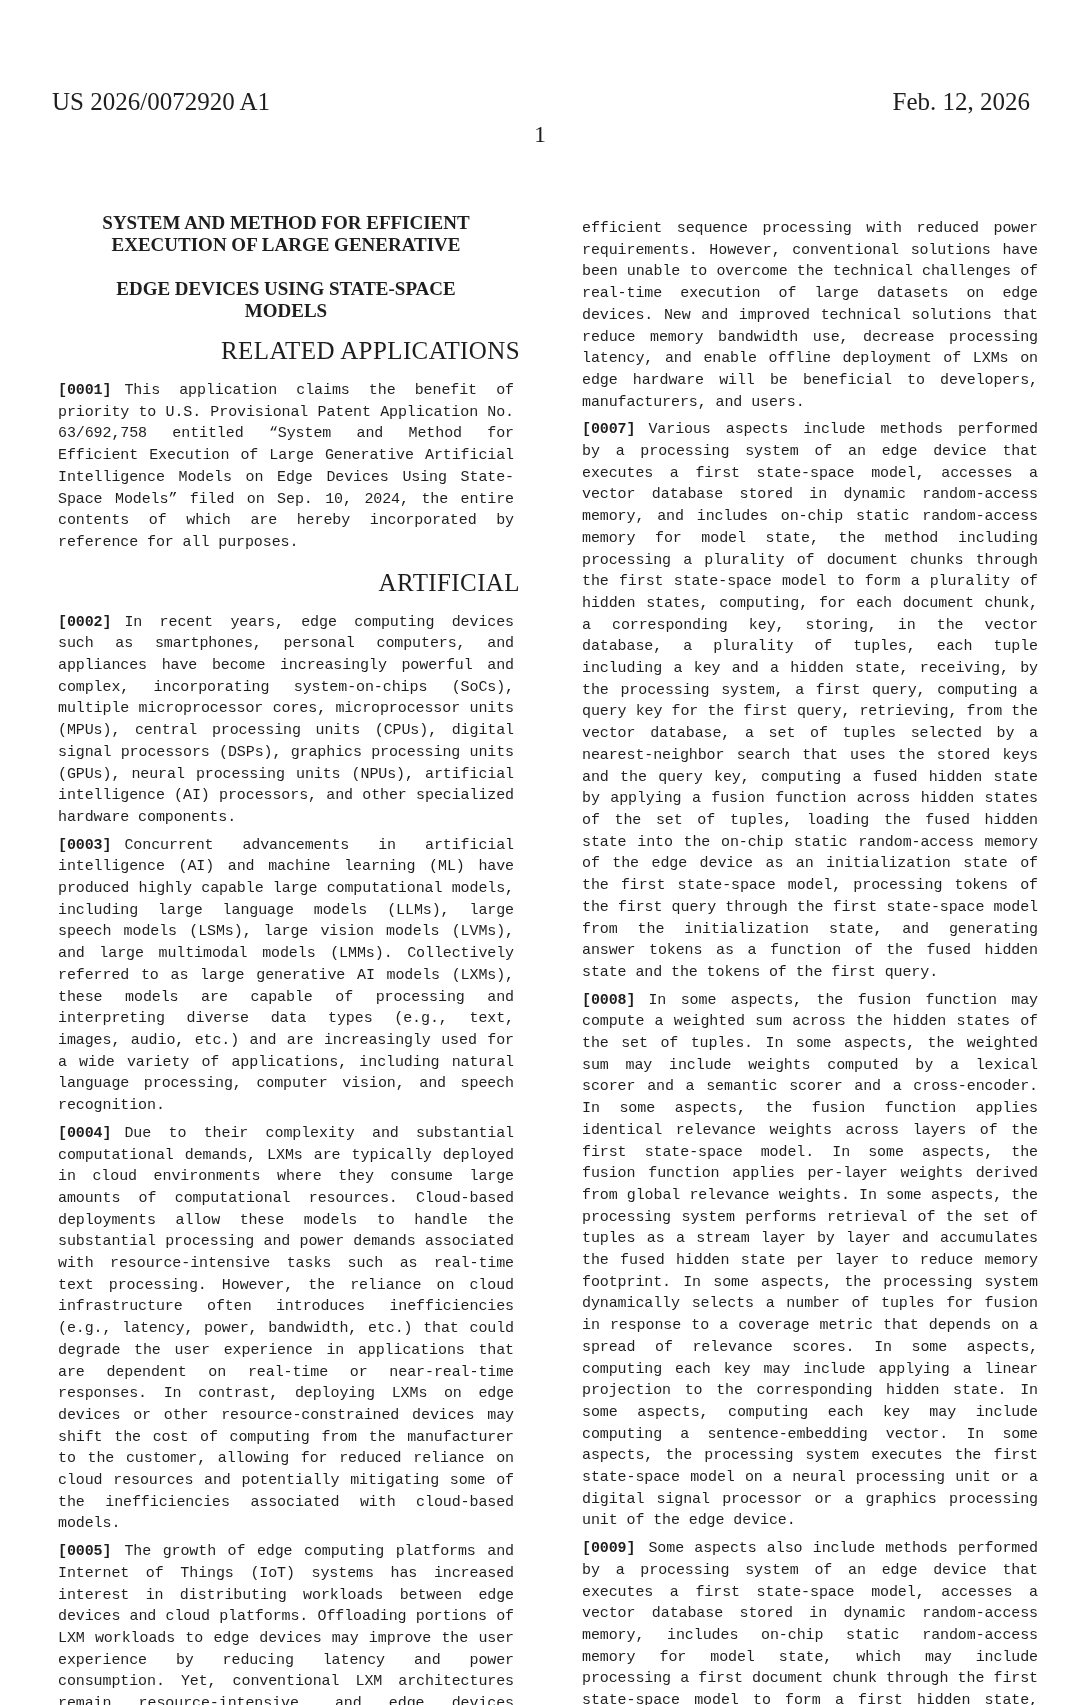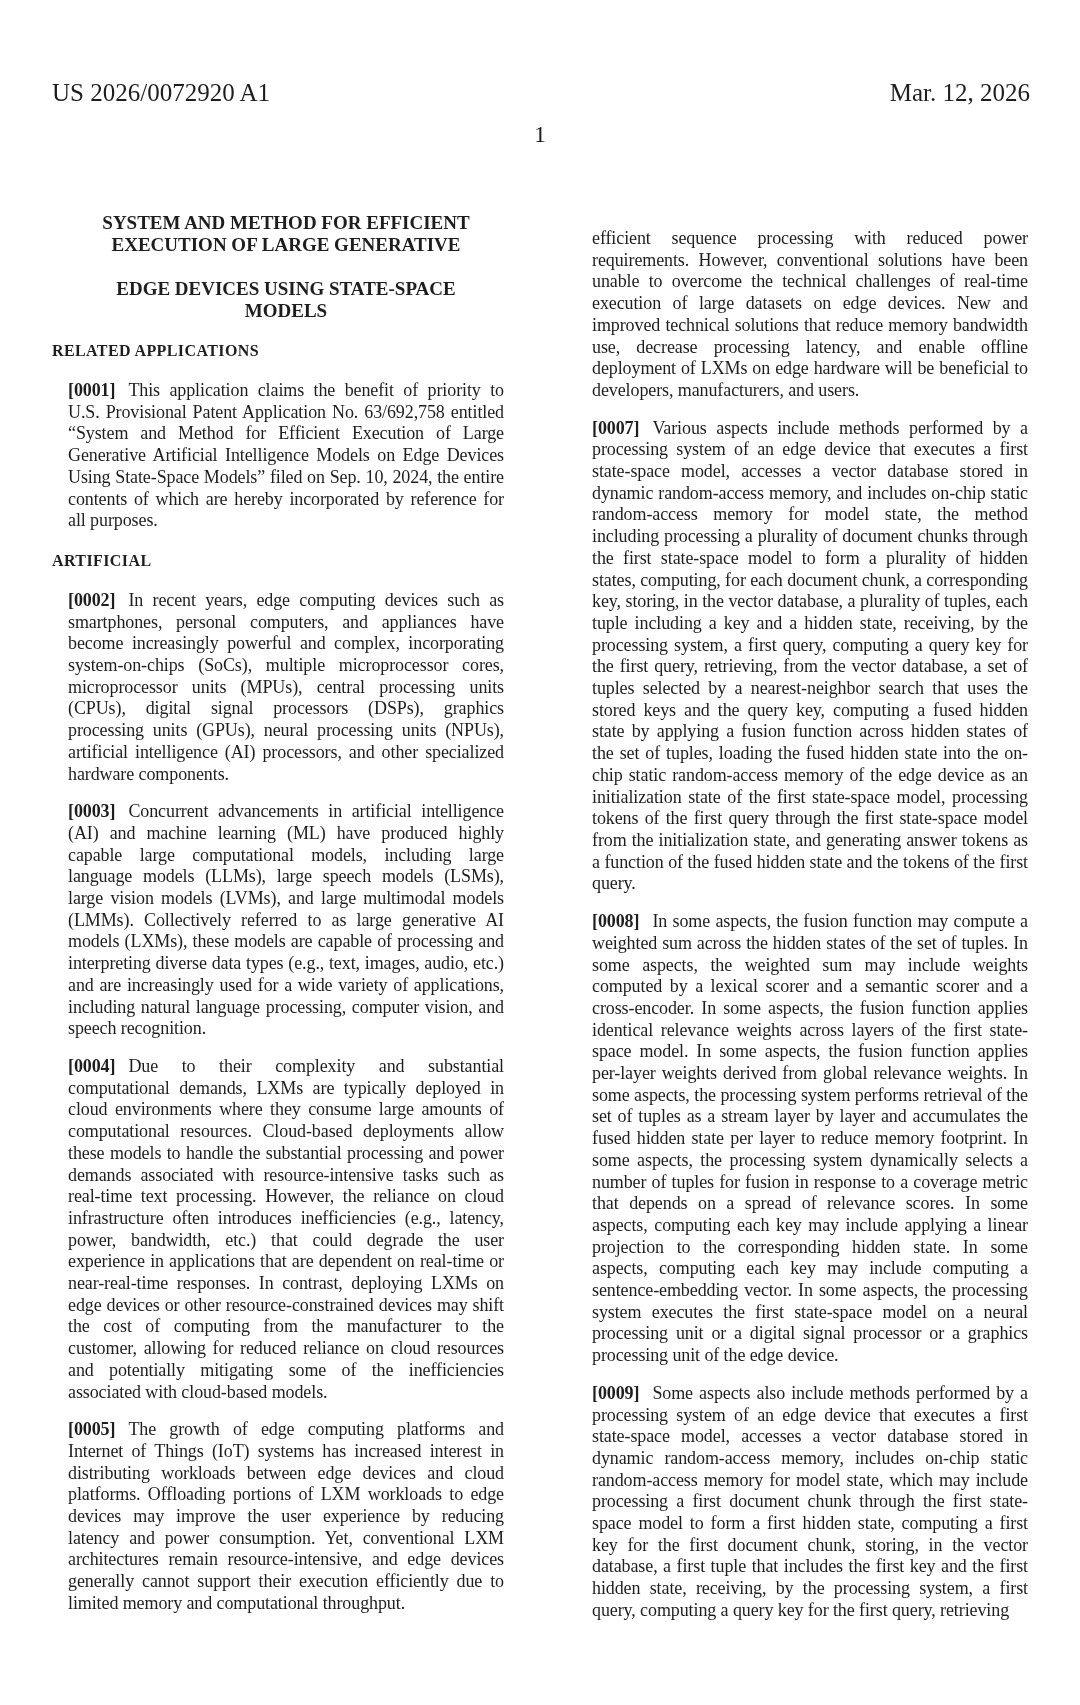--- a/index.html
+++ b/index.html
@@ -7,21 +7,21 @@
     width: 1080px;
     height: 1705px;
     background: #ffffff;
     color: #1e1e1e;
     font-family: "Liberation Serif", "DejaVu Serif", serif;
     position: relative;
     overflow: hidden;
   }
   .page-header {
     position: absolute;
-    top: 79px;
+    top: 88px;
     left: 52px;
     right: 50px;
     display: flex;
     justify-content: space-between;
     font-size: 25px;
     line-height: 28px;
   }
   .page-number {
     position: absolute;
     top: 120px;
@@ -40,45 +40,46 @@
   }
   .column { width: 468px; }
   .doc-title {
     font-size: 19px;
     line-height: 22px;
     font-weight: bold;
     text-align: center;
     margin: 0;
   }
   .section-heading {
-    font-size: 16px;
+    font-size: 25px;
     line-height: 22px;
-    font-weight: bold;
-    text-align: left;
+    font-weight: normal;
+    text-align: right;
     margin: 18px 0;
     letter-spacing: 0.4px;
   }
   .para {
-    font-size: 18px;
+    font-size: 15px;
     line-height: 21.7px;
     letter-spacing: -0.1px;
     text-align: justify;
-    margin: 16px;
+    margin: 6px;
+    font-family: Liberation Mono, monospace;
   }
   .ptag {
     font-weight: bold;
     padding-right: 13px;
   }
 </style>
 </head>
 <body>
 
 <header class="page-header">
   <span>US 2026/0072920 A1</span>
-  <span>Mar. 12, 2026</span>
+  <span>Feb. 12, 2026</span>
 </header>
 
 <div class="page-number">1</div>
 
 <main class="columns">
   <div class="column" id="col-left">
       <h1 class="doc-title"><span>SYSTEM AND METHOD FOR EFFICIENT</span><br><span>EXECUTION OF LARGE GENERATIVE</span><br><br><span>EDGE DEVICES USING STATE-SPACE</span><br><span>MODELS</span></h1>
       <h2 class="section-heading">RELATED APPLICATIONS</h2>
       <p class="para"><b class="ptag">[0001]</b><span>This application claims the benefit of priority to U.S. Provisional Patent Application No. 63/692,758 entitled “System and Method for Efficient Execution of Large Generative Artificial Intelligence Models on Edge Devices Using State-Space Models” filed on Sep. 10, 2024, the entire contents of which are hereby incorporated by reference for all purposes.</span></p>
       <h2 class="section-heading">ARTIFICIAL</h2>

